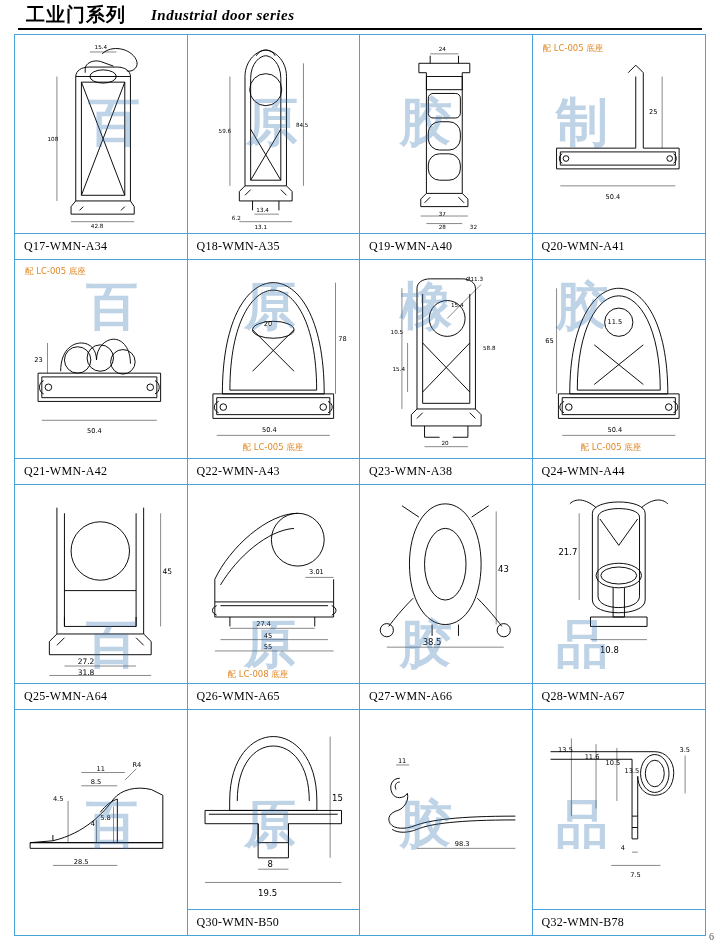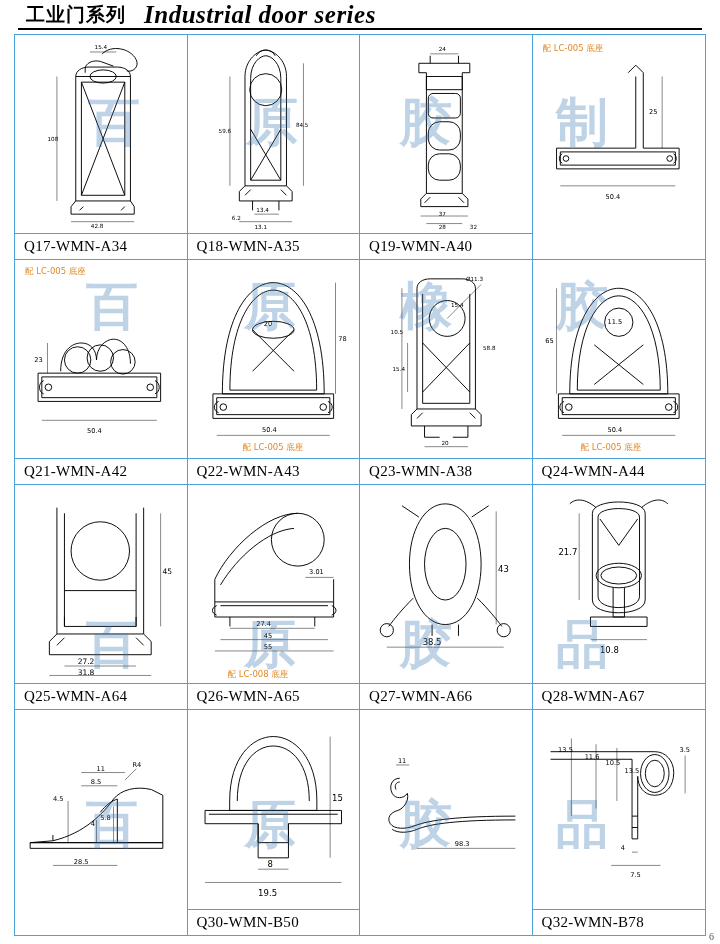--- a/index.html
+++ b/index.html
@@ -29,23 +29,23 @@
     font-family:"DejaVu Sans", sans-serif;
     font-weight:bold;
     font-size:19px;
     color:#000;
     letter-spacing:1px;
   }
   .header .en{
     font-family:"Liberation Serif", serif;
     font-weight:bold;
     font-style:italic;
-    font-size:25px;
+    font-size:15px;
     color:#000;
-    margin-left:18px;
+    margin-left:25px;
     letter-spacing:0.5px;
   }
   .header-rule{
     position:absolute;
     left:18px;top:28px;width:684px;height:2px;
     background:#000;
   }
   
   .grid{
     position:absolute;
@@ -75,21 +75,21 @@
   }
   .fig svg{display:block;width:100%;height:100%;}
   .caption{
     position:absolute;
     left:0;right:0;bottom:0;
     height:26px;
     border-top:1px solid #4aa3d8;
     display:flex;align-items:center;
     padding-left:9px;
     font-family:"Liberation Serif", serif;
-    font-size:15px;
+    font-size:12px;
     color:#000;
     letter-spacing:0.3px;
     box-sizing:border-box;
   }
   .note{
     position:absolute;
     font-family:"DejaVu Sans", sans-serif;
     font-size:8.5px;
     color:#e08a2a;
     white-space:nowrap;
@@ -236,20 +236,21 @@
           <g stroke="#000" stroke-width="0.5" fill="none">
             <path d="M132 44 L132 120"></path>
             <path d="M24 160 L146 160"></path>
           </g>
           <g font-size="7" fill="#000">
             <text x="118" y="84">25</text>
             <text x="72" y="174">50.4</text>
           </g>
         </svg>
       </div>
+      <div class="caption">Q20-WMN-A41</div>
     </div>
 
     <div class="cell">
       <div class="note" style="left:10px;top:6px;">配 LC-005 底座</div>
       <div class="fig">
         <svg viewBox="0 0 173 210" preserveAspectRatio="xMidYMid meet">
           <g fill="none" stroke="#000" stroke-width="1">
             <path d="M44 118 C44 96 56 88 66 88 C76 88 82 96 82 106"></path>
             <path d="M82 106 C82 92 92 84 100 84 C110 84 118 94 118 110"></path>
             <circle cx="62" cy="106" r="14"></circle>

